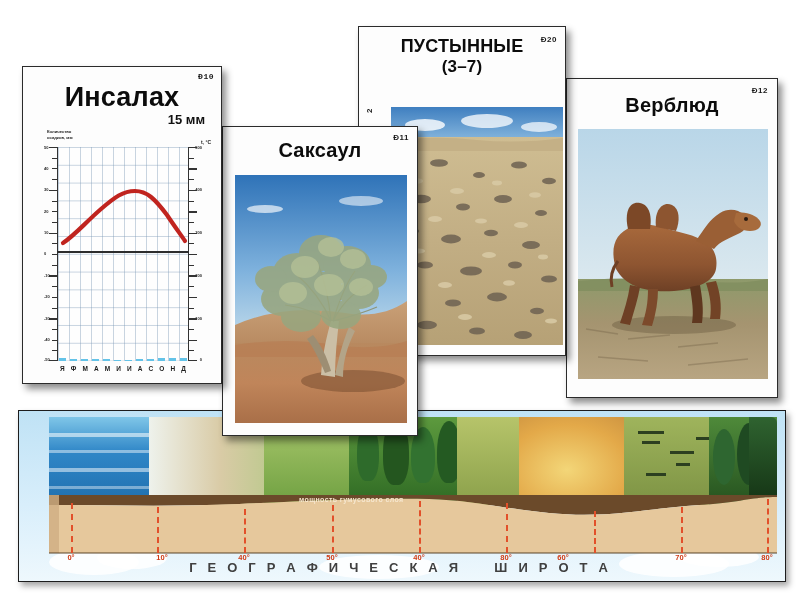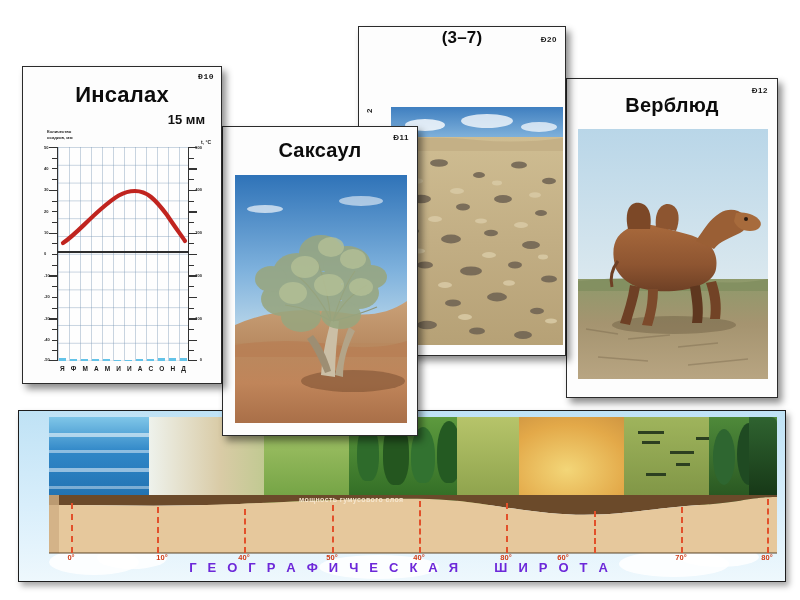--- a/index.html
+++ b/index.html
@@ -30,21 +30,21 @@
     position:absolute;
     font-size:8px;
     font-weight:bold;
     color:#1a1a1a;
     letter-spacing:.5px;
   }
   .photo { position:absolute; overflow:hidden; }
 
   
   #card-climate { left:22px; top:66px; width:200px; height:318px; }
-  #card-climate .card-title { font-size:22px; margin-top:16px; }
+  #card-climate .card-title { font-size:27px; margin-top:16px; }
   #card-climate .corner-code { right:7px; top:5px;font-family:Liberation Mono, monospace; }
   .rain-total {
     position:absolute; right:16px; top:45px;
     font-size:13px; font-weight:bold; color:#111;
   }
   .chart-wrap { position:absolute; left:6px; top:62px; width:188px; height:250px; }
   .ax-label-left {
     position:absolute; left:18px; top:0;
     font-size:4.2px; font-weight:bold; color:#222; line-height:1.35;
     width:60px; white-space:pre-line;
@@ -137,21 +137,21 @@
   .lat-label {
     position:absolute; font-size:7.5px; font-weight:bold; color:#cf3b16;
     white-space:nowrap; transform:translateX(-50%);
   }
   .humus-label {
     position:absolute; font-size:7px; font-weight:bold; color:#f6e7cf;
     letter-spacing:.4px; white-space:nowrap;
   }
   .axis-title {
     position:absolute; left:0; width:100%; bottom:6px;
-    text-align:center; color:#6d28d9; font-weight:bold;
+    text-align:center; color:#404040; font-weight:bold;
     font-size:13px; letter-spacing:7px;
   }
   .axis-title span { margin:0 2px; }
 </style>
 </head>
 <body>
 
 <div id="stage">
 
   <div id="panel-latitude">
@@ -297,20 +297,21 @@
         <path d="M112,158 C114,172 116,182 114,194 L124,194 C126,180 124,168 122,156 Z" fill="#5f371f"></path>
         <path d="M128,154 C132,166 134,178 132,190 L142,190 C144,176 142,164 138,152 Z" fill="#724326"></path>
 
         <path d="M40,132 C34,140 32,150 34,158" stroke="#6e4025" stroke-width="3" fill="none"></path>
       </svg>
     </div>
   </div>
 
   <div class="card" id="card-desert">
     <div class="corner-code">Ð20</div>
+    <div class="card-title">ПУСТЫННЫЕ</div>
     <div class="card-title" style="font-size:17px;margin-top:2px;">(3–7)</div>
     <div class="side-code">2</div>
     <div class="photo">
       <svg width="172" height="238" viewBox="0 0 172 238">
         <defs>
           <linearGradient id="skyD" x1="0" y1="0" x2="0" y2="1">
             <stop offset="0%" stop-color="#3f7fc0"></stop>
               <stop offset="100%" stop-color="#87b7de"></stop>
           </linearGradient>
           <linearGradient id="grndD" x1="0" y1="0" x2="0" y2="1">

